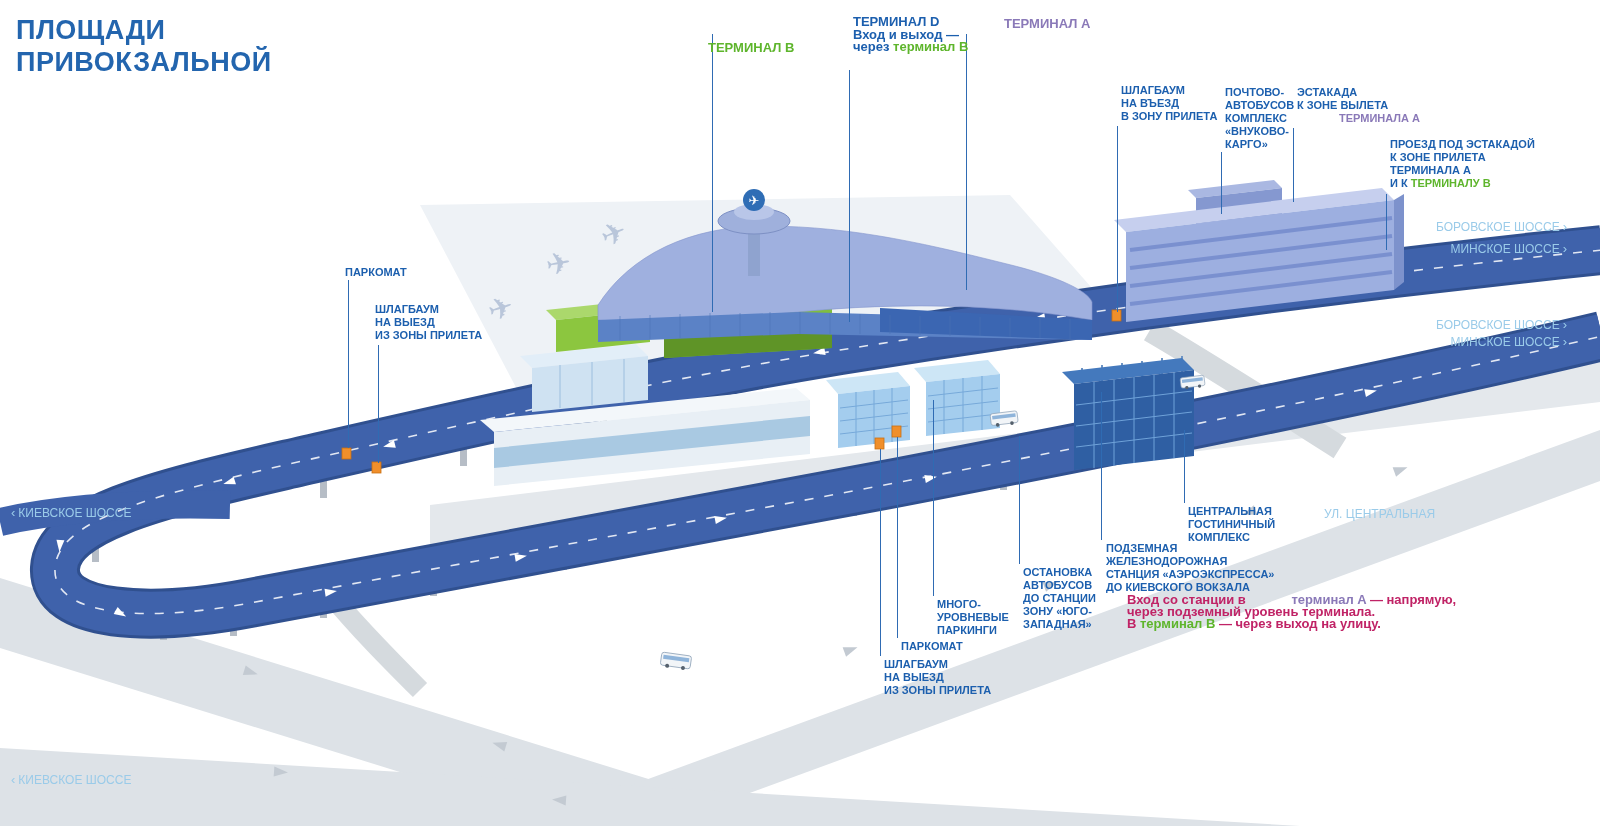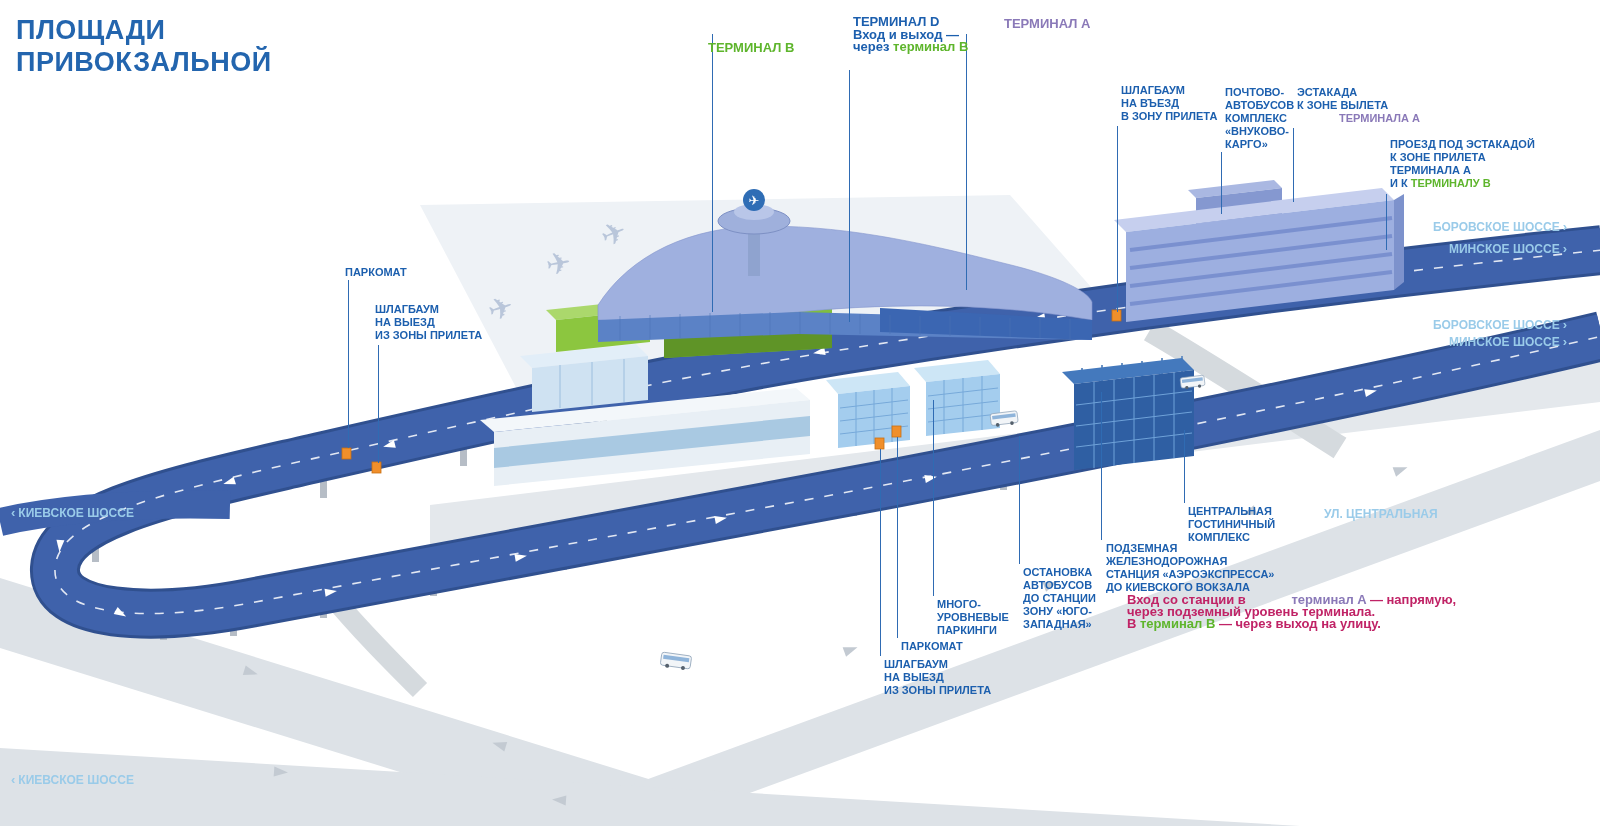--- a/index.html
+++ b/index.html
@@ -10,21 +10,21 @@
   .title { position:absolute; left:16px; top:14px; color:#2365ae; font-weight:bold;
            font-size:27px; line-height:32px; letter-spacing:.5px; }
   .callout { position:absolute; color:#1c5fae; font-weight:bold; font-size:11px;
              line-height:13px; white-space:nowrap; }
   .callout .ln { display:block; }
   .tlabel { font-size:13px; line-height:15px; }
   .green  { color:#5eb52c;margin-top:24px; }
   .purple { color:#8a79b8;margin-left:42px; }
   .note   { font-size:13px; line-height:12px; font-weight:bold; color:#1c5fae; }
   .note-red { color:#c02366;padding-left:21px; }
-  .road-label { position:absolute; color:#9acbe9; font-weight:bold; font-size:12px;
+  .road-label { position:absolute; color:#9acbe9; font-weight:normal; font-size:12px;
                 line-height:14px; white-space:nowrap; }
   .road-label .chev { margin:0 3px; font-size:13px; }
   .leader { position:absolute; width:1px; background:#2f6bb3; }
 </style>
 </head>
 <body>
 
 <div class="canvas">
 
   <svg class="scene" viewBox="0 0 1600 826">

